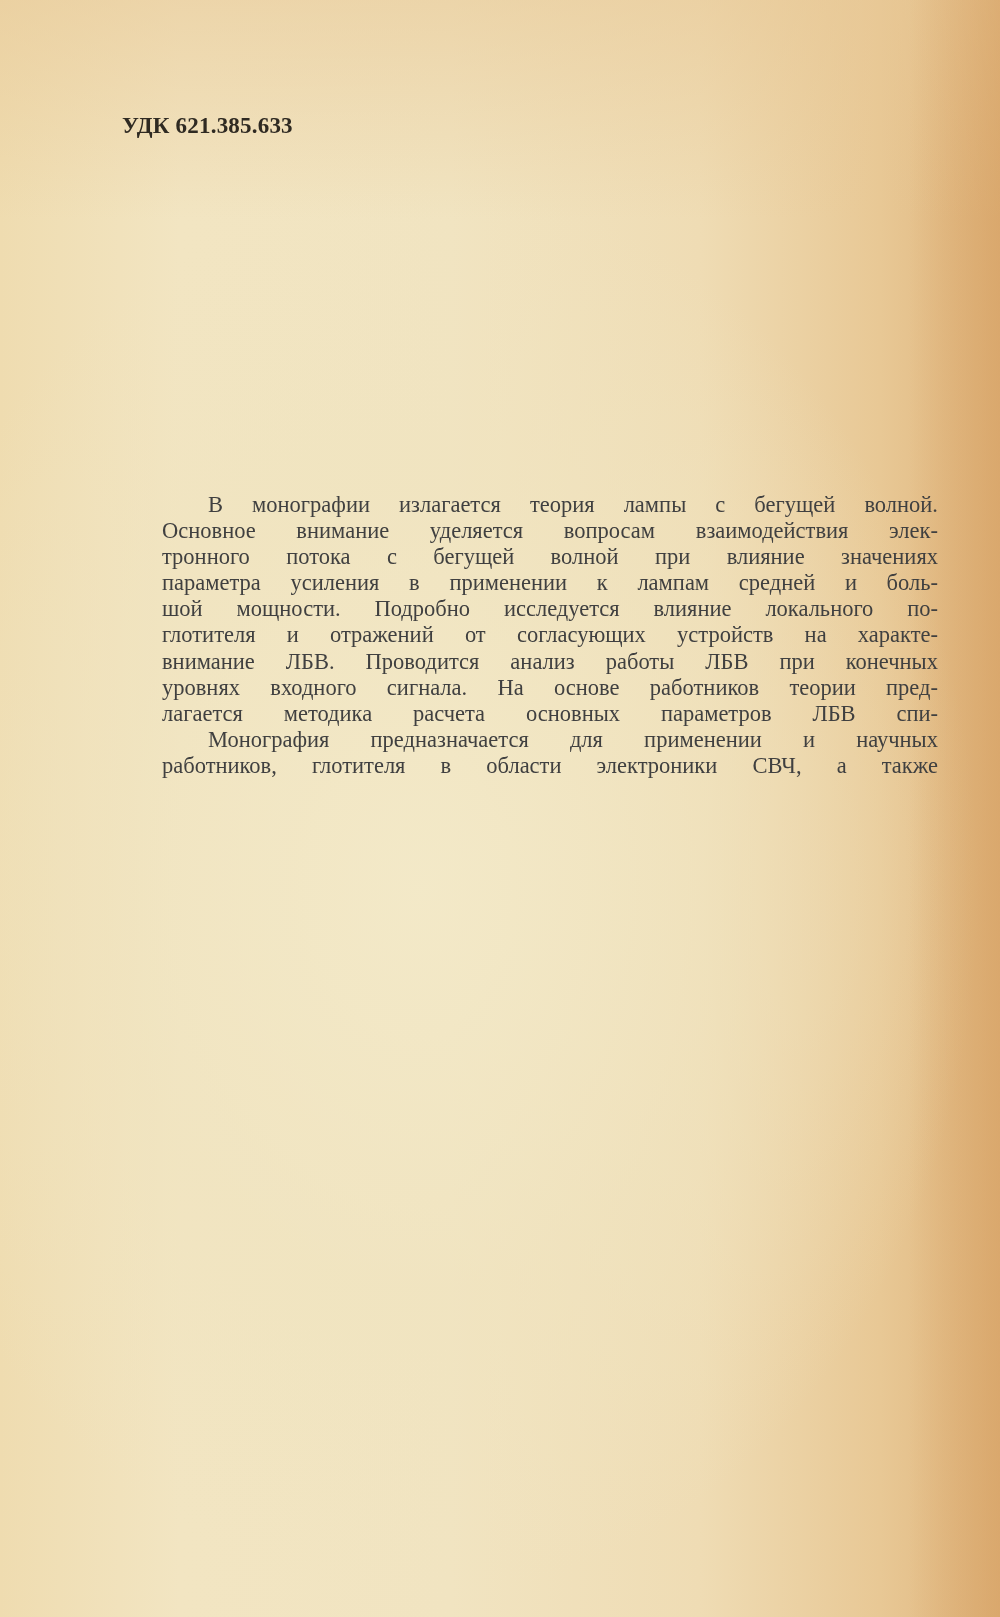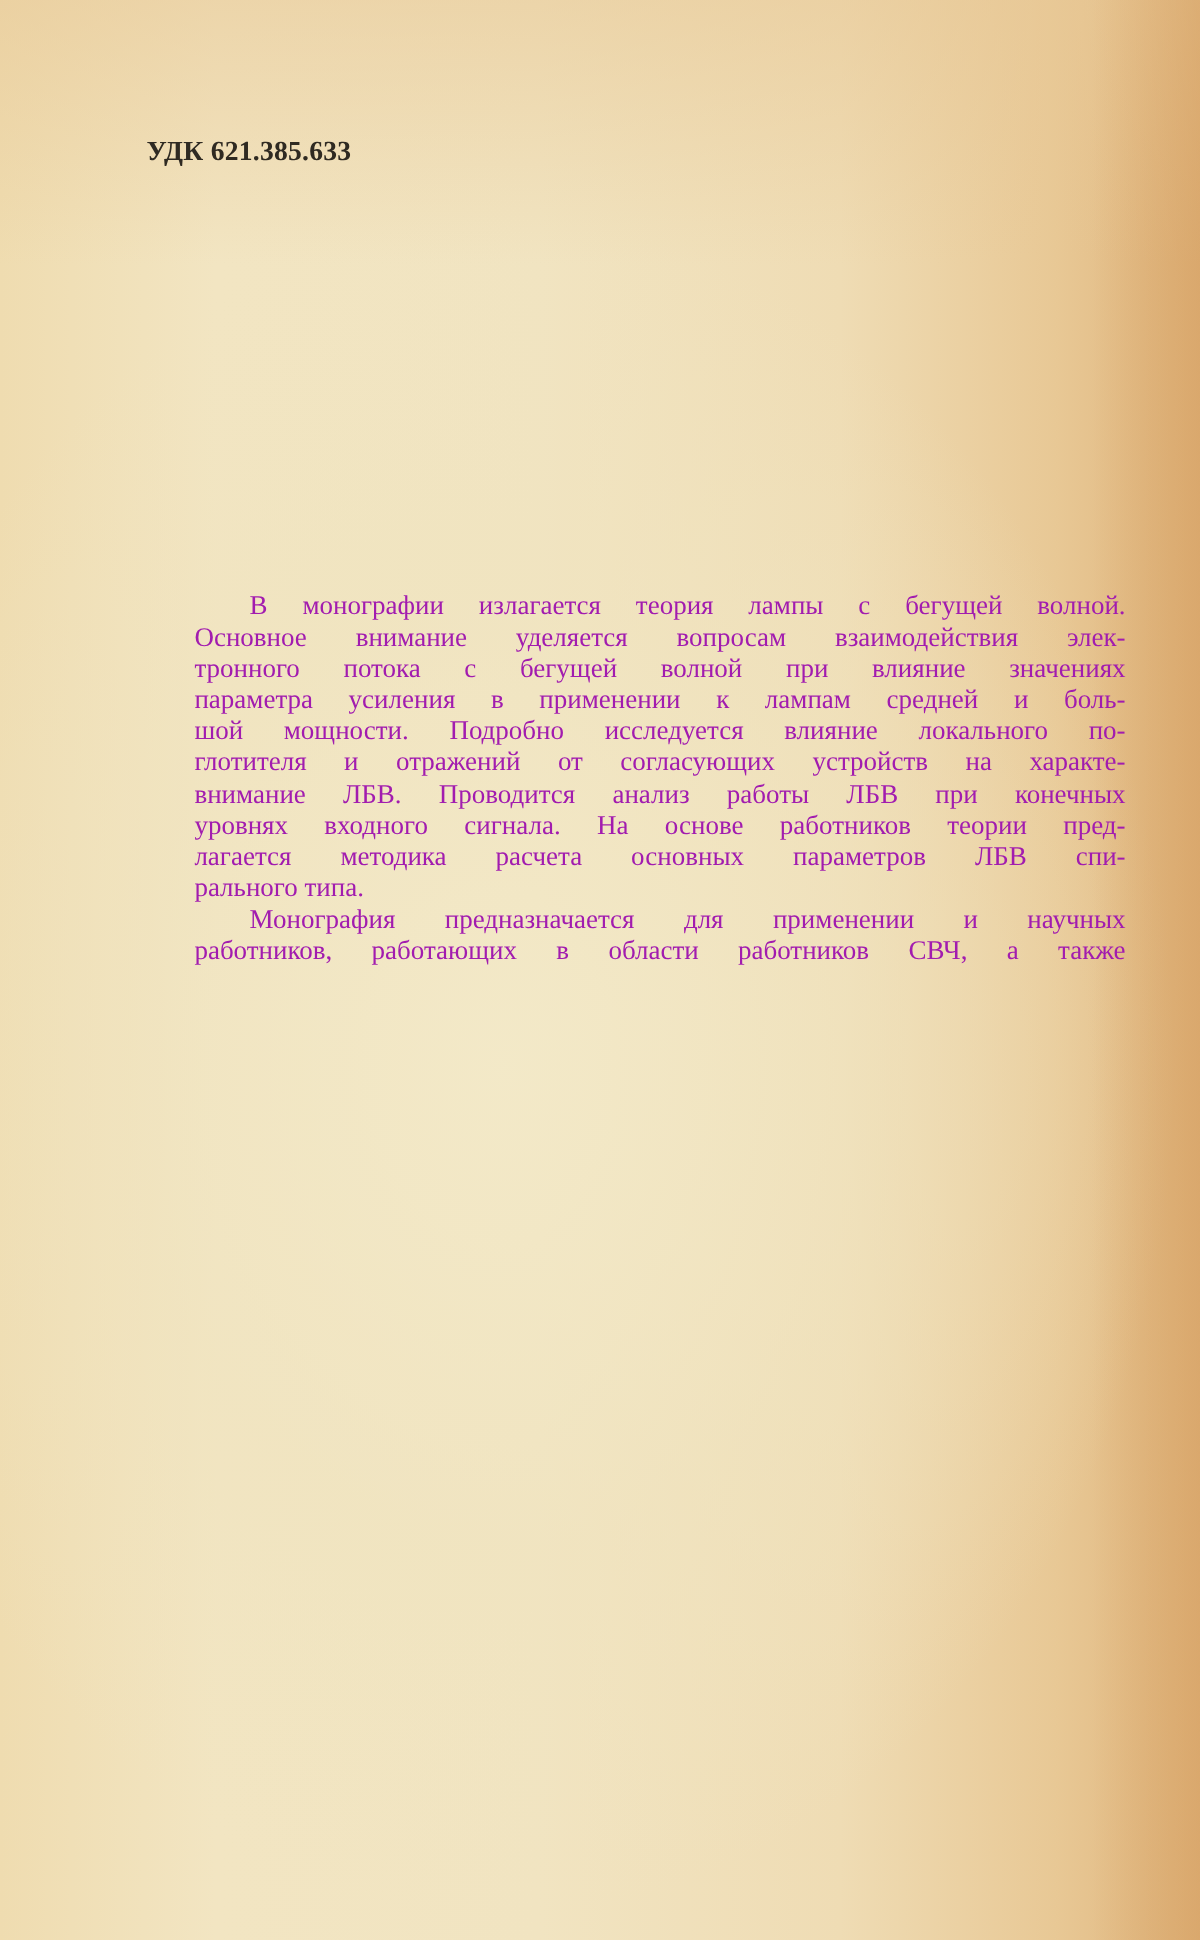--- a/index.html
+++ b/index.html
@@ -40,21 +40,21 @@
       font-weight: bold;
     }
     .abstract {
       position: absolute;
       left: 162px;
       top: 492px;
       width: 776px;
       font-family: "Liberation Serif", serif;
       font-size: 22.5px;
       line-height: 26.1px;
-      color: #a21caf;
+      color: #404040;
     }
     .para {
       margin: 0;
       text-align: justify;
       text-align-last: left;
     }
     .line {
       display: block;
       text-align: justify;
       text-align-last: justify;
@@ -80,19 +80,18 @@
   <p class="para">
     <span class="line indent">В монографии излагается теория лампы с бегущей волной.</span>
     <span class="line">Основное внимание уделяется вопросам взаимодействия элек-</span>
     <span class="line">тронного потока с бегущей волной при влияние значениях</span>
     <span class="line">параметра усиления в применении к лампам средней и боль-</span>
     <span class="line">шой мощности. Подробно исследуется влияние локального по-</span>
     <span class="line">глотителя и отражений от согласующих устройств на характе-</span>
     <span class="line">внимание ЛБВ. Проводится анализ работы ЛБВ при конечных</span>
     <span class="line">уровнях входного сигнала. На основе работников теории пред-</span>
     <span class="line">лагается методика расчета основных параметров ЛБВ спи-</span>
-    <span class="line last">рального типа.</span>
   </p>
   <p class="para">
     <span class="line indent">Монография предназначается для применении и научных</span>
-    <span class="line">работников, работающих в области работников СВЧ, а также</span>
+    <span class="line">работников, глотителя в области электроники СВЧ, а также</span>
   </p>
 </div>
 
 </body></html>

